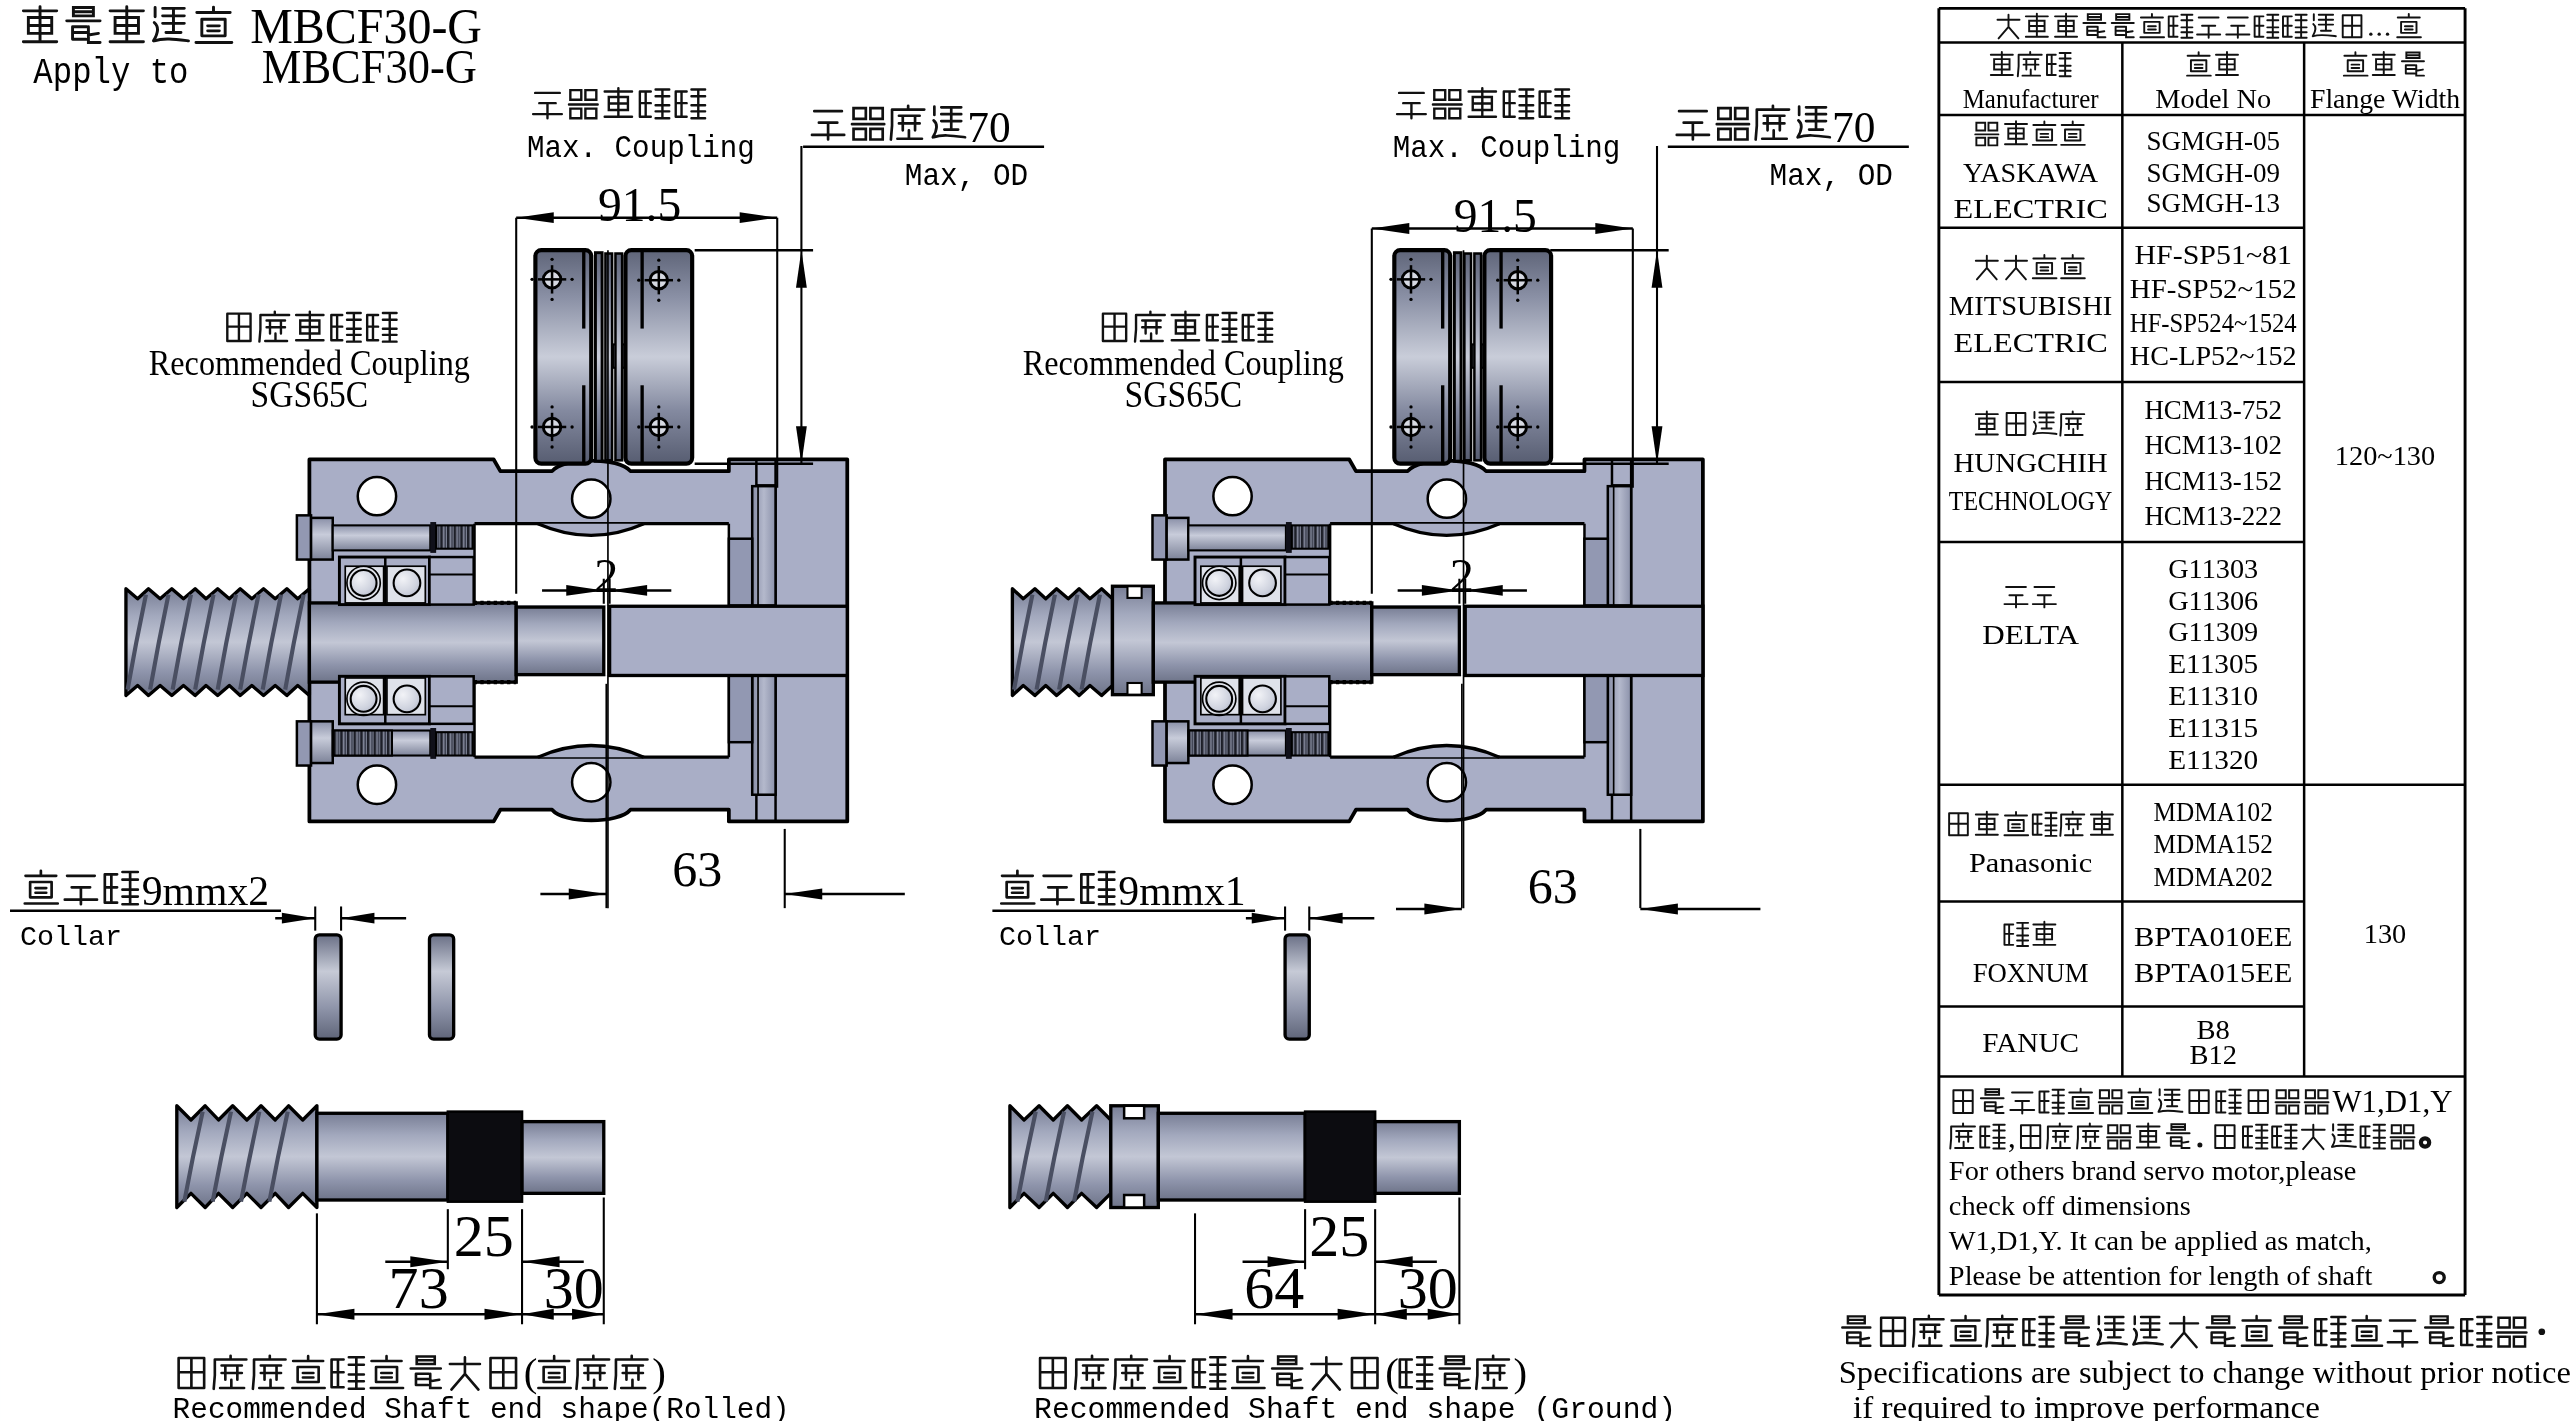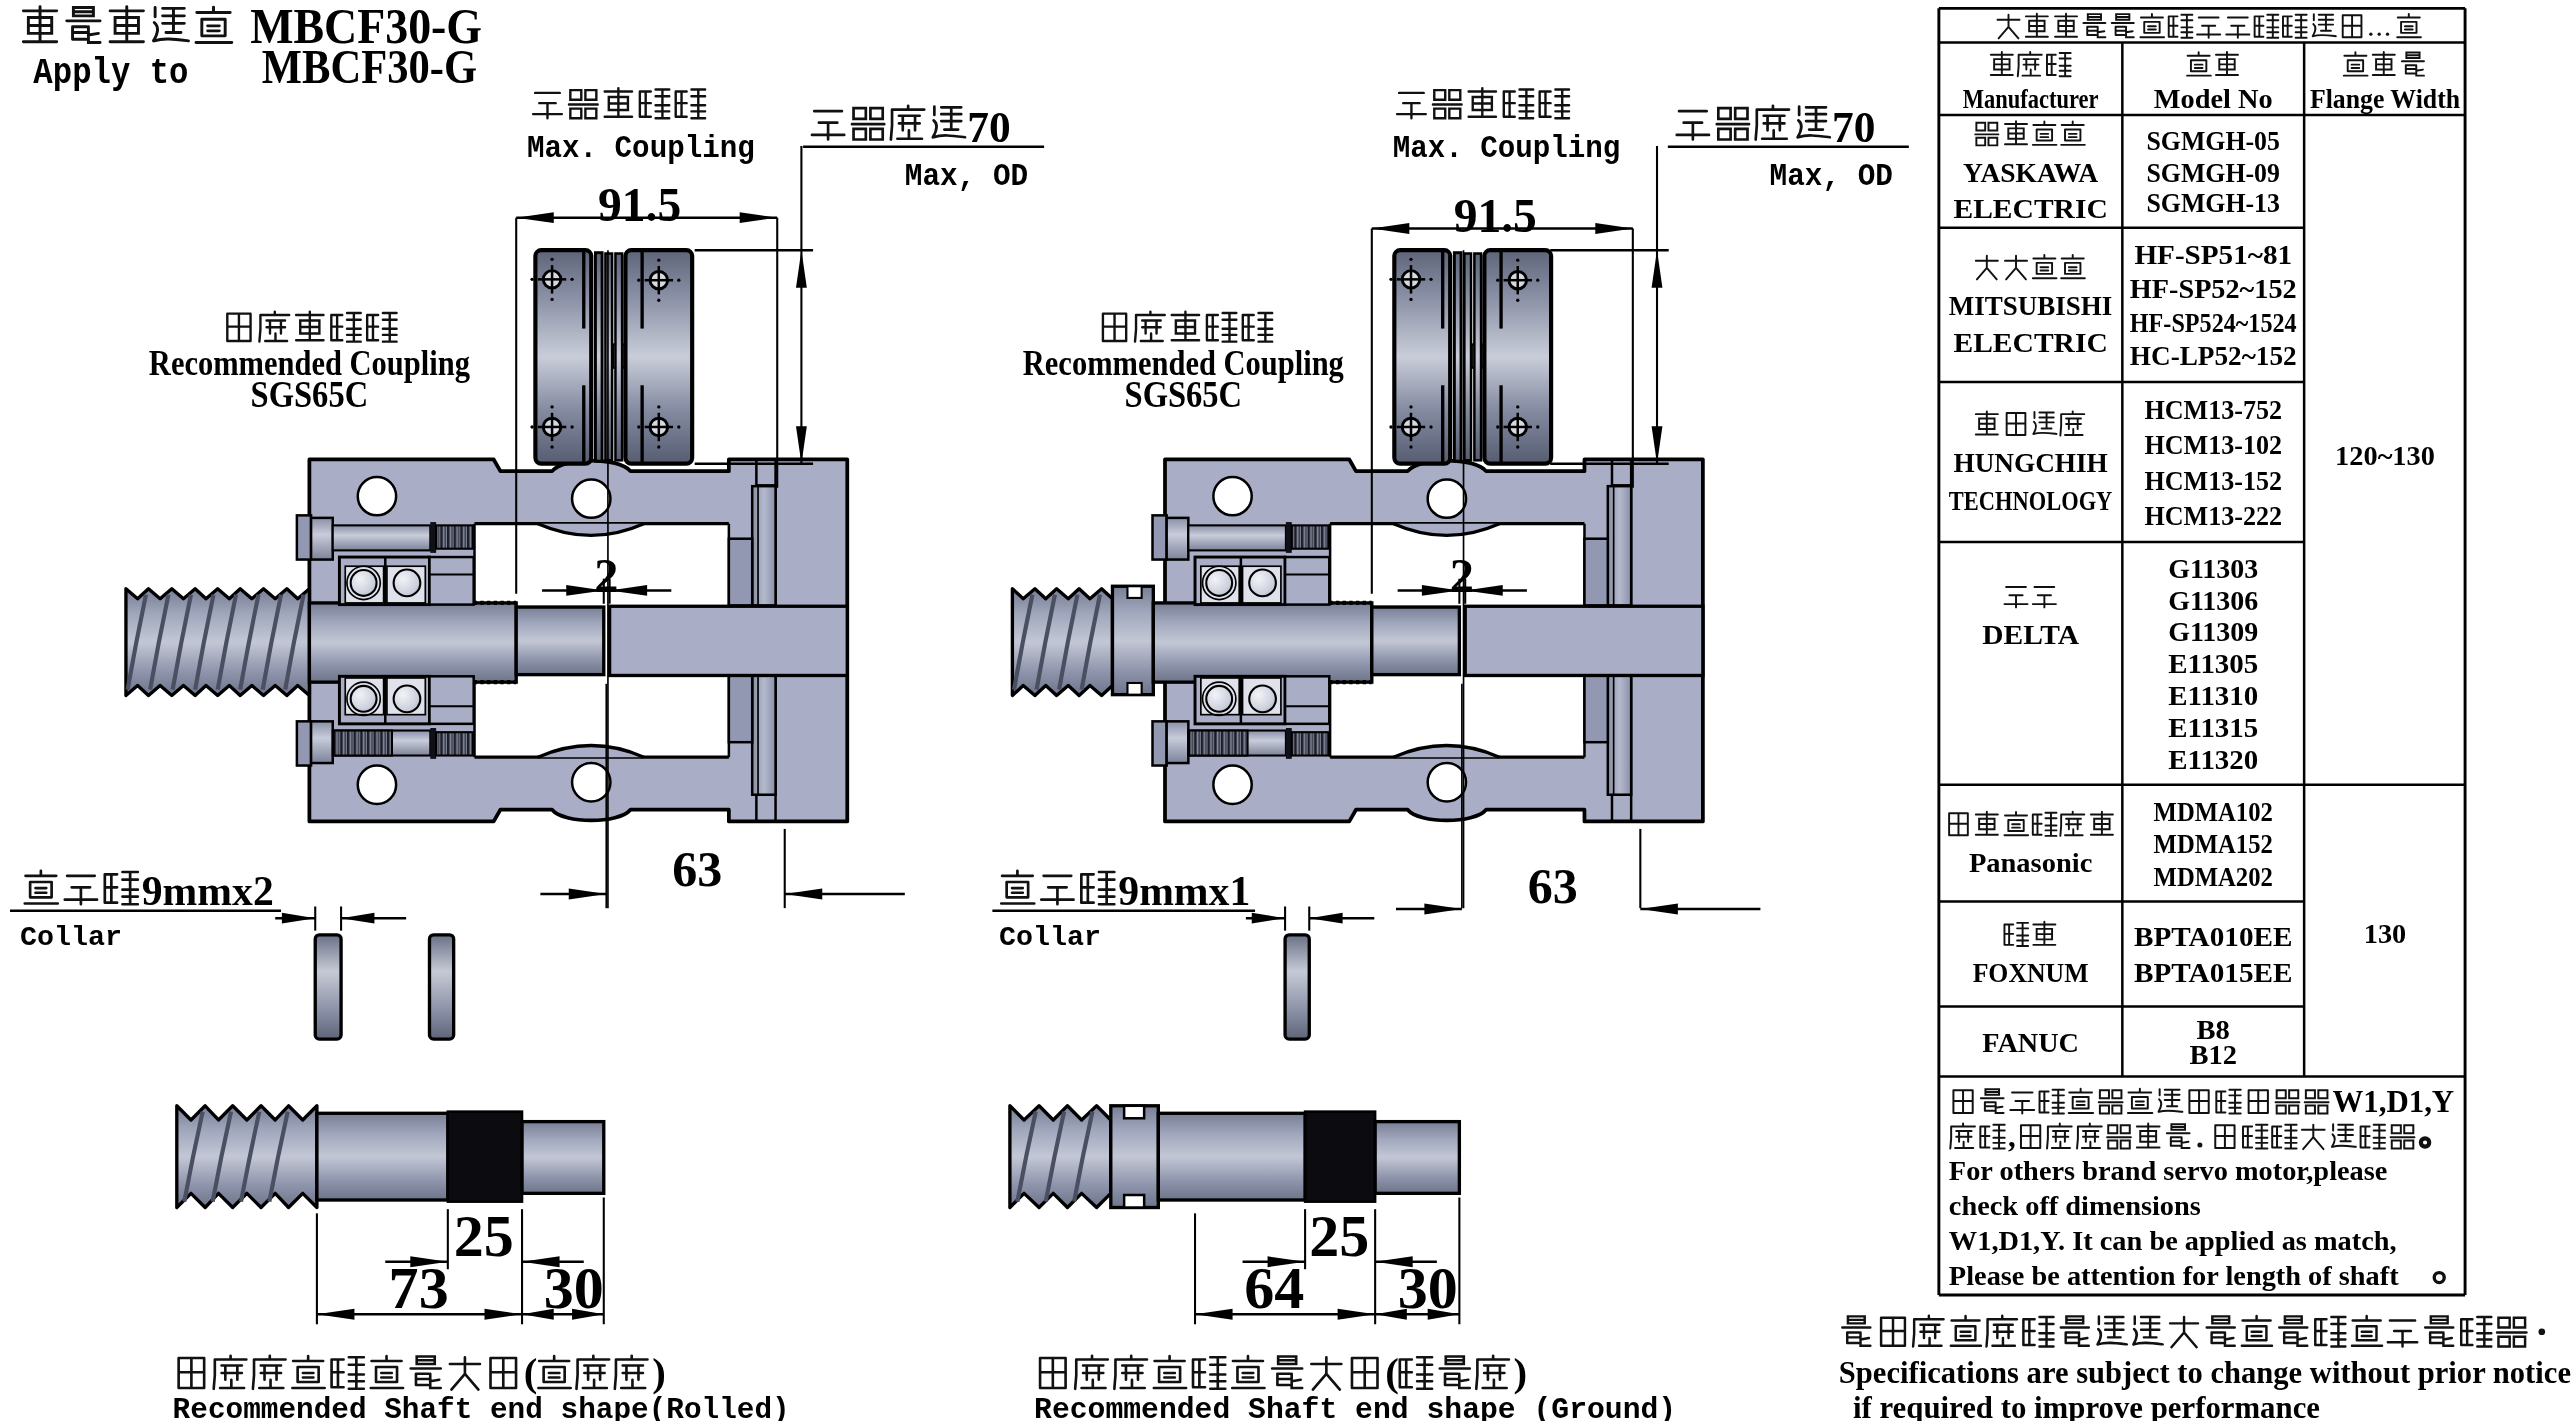--- a/index.html
+++ b/index.html
@@ -1,14 +1,14 @@
 <!DOCTYPE html>
 <html style="font-size:13.3px"><head><meta charset="utf-8"><style>
 html,body{margin:0;padding:0;background:#fff;}
-#page{position:relative;width:2576px;height:1421px;background:#5eead4;overflow:hidden;font-weight:bold;}
+#page{position:relative;width:2576px;height:1421px;background:#5eead4;overflow:hidden;}
 </style></head><body>
 <div id="page">
 <svg width="2576" height="1421" viewBox="0 0 3089 1704" xmlns="http://www.w3.org/2000/svg">
 <defs>
 <path id="g0" d="M10,18 H90 M50,5 V18 M22,34 H78 M22,34 V74 M78,34 V74 M22,74 H78 M36,50 H64 M36,62 H64 M8,90 H94" fill="none" stroke="#111" stroke-width="7" stroke-linecap="round"></path>
 <path id="g1" d="M16,10 V90 M84,10 V90 M16,10 H84 M16,48 H84 M50,10 V90 M16,90 H84" fill="none" stroke="#111" stroke-width="7" stroke-linecap="round"></path>
 <path id="g2" d="M10,26 H90 M50,8 V52 M50,52 L14,94 M50,52 L86,94" fill="none" stroke="#111" stroke-width="7" stroke-linecap="round"></path>
 <path id="g3" d="M8,14 V88 M8,14 H40 M8,48 H40 M8,88 H40 M25,14 V88 M54,8 H94 M54,28 H94 M74,8 V92 M54,54 H94 M54,72 H94 M54,92 H94" fill="none" stroke="#111" stroke-width="7" stroke-linecap="round"></path>
 <path id="g4" d="M12,10 H44 V38 H12 Z M56,10 H88 V38 H56 Z M8,52 H92 M12,64 H44 V92 H12 Z M56,64 H88 V92 H56 Z" fill="none" stroke="#111" stroke-width="7" stroke-linecap="round"></path>
 <path id="g5" d="M50,4 V14 M8,14 H92 M8,14 V56 L5,92 M26,30 H80 M36,30 V68 M68,30 V68 M26,50 H80 M22,90 H86 M52,68 V90" fill="none" stroke="#111" stroke-width="7" stroke-linecap="round"></path>

